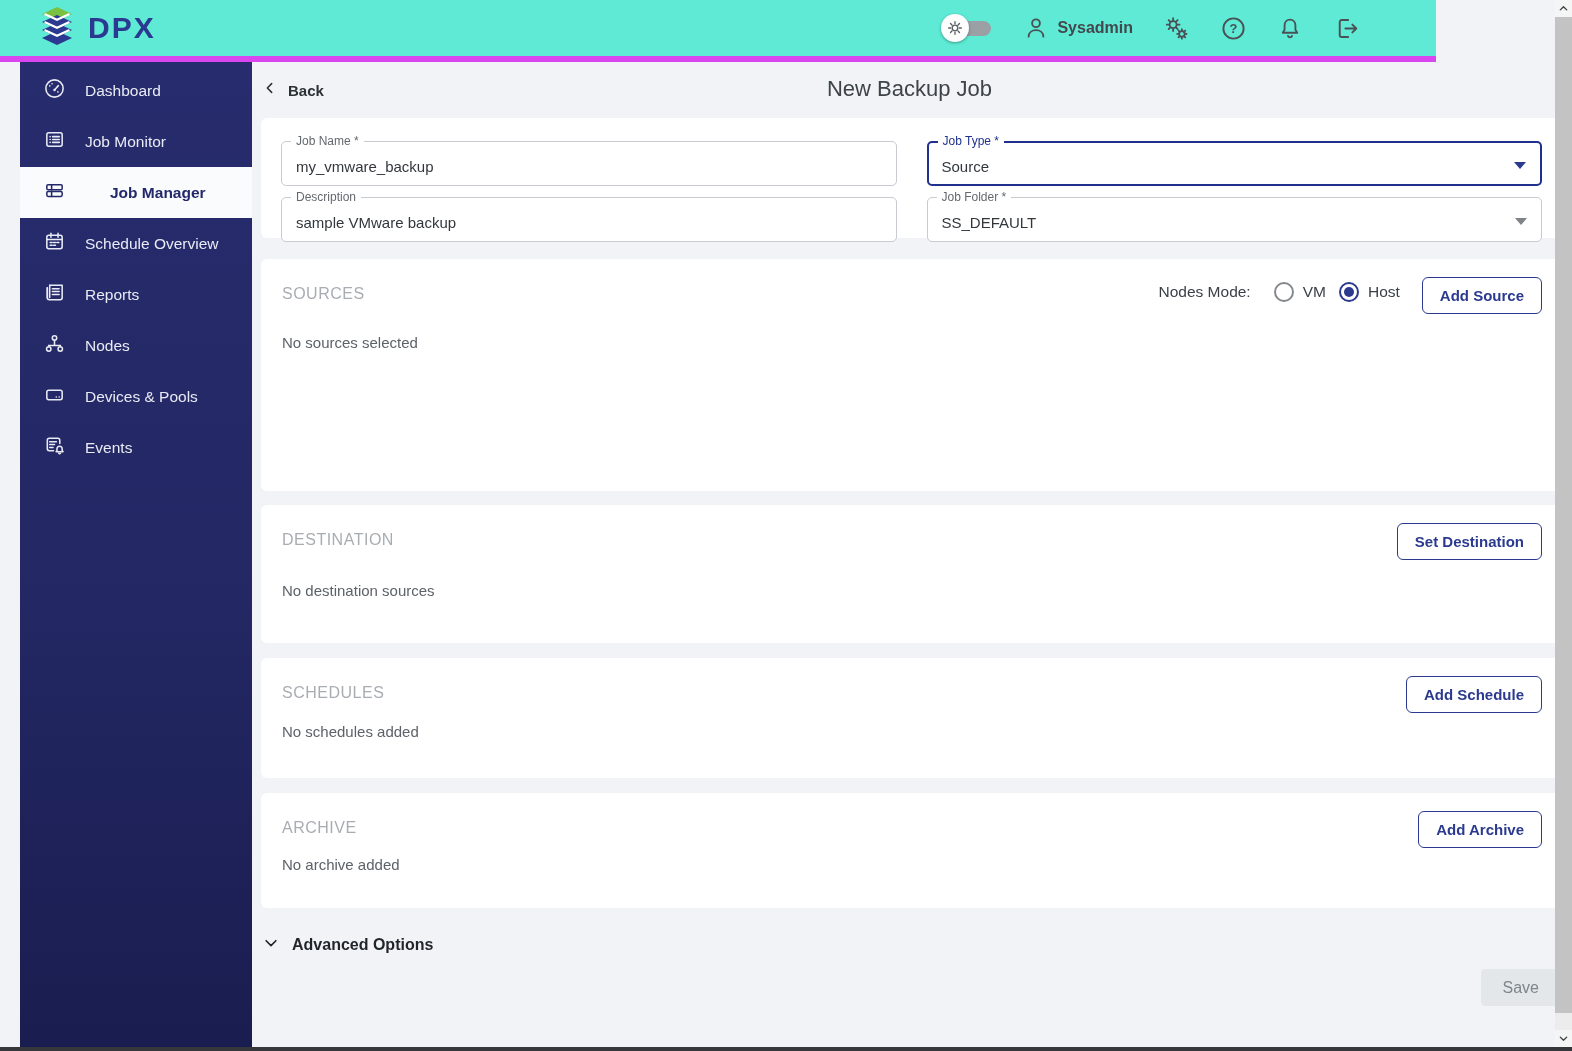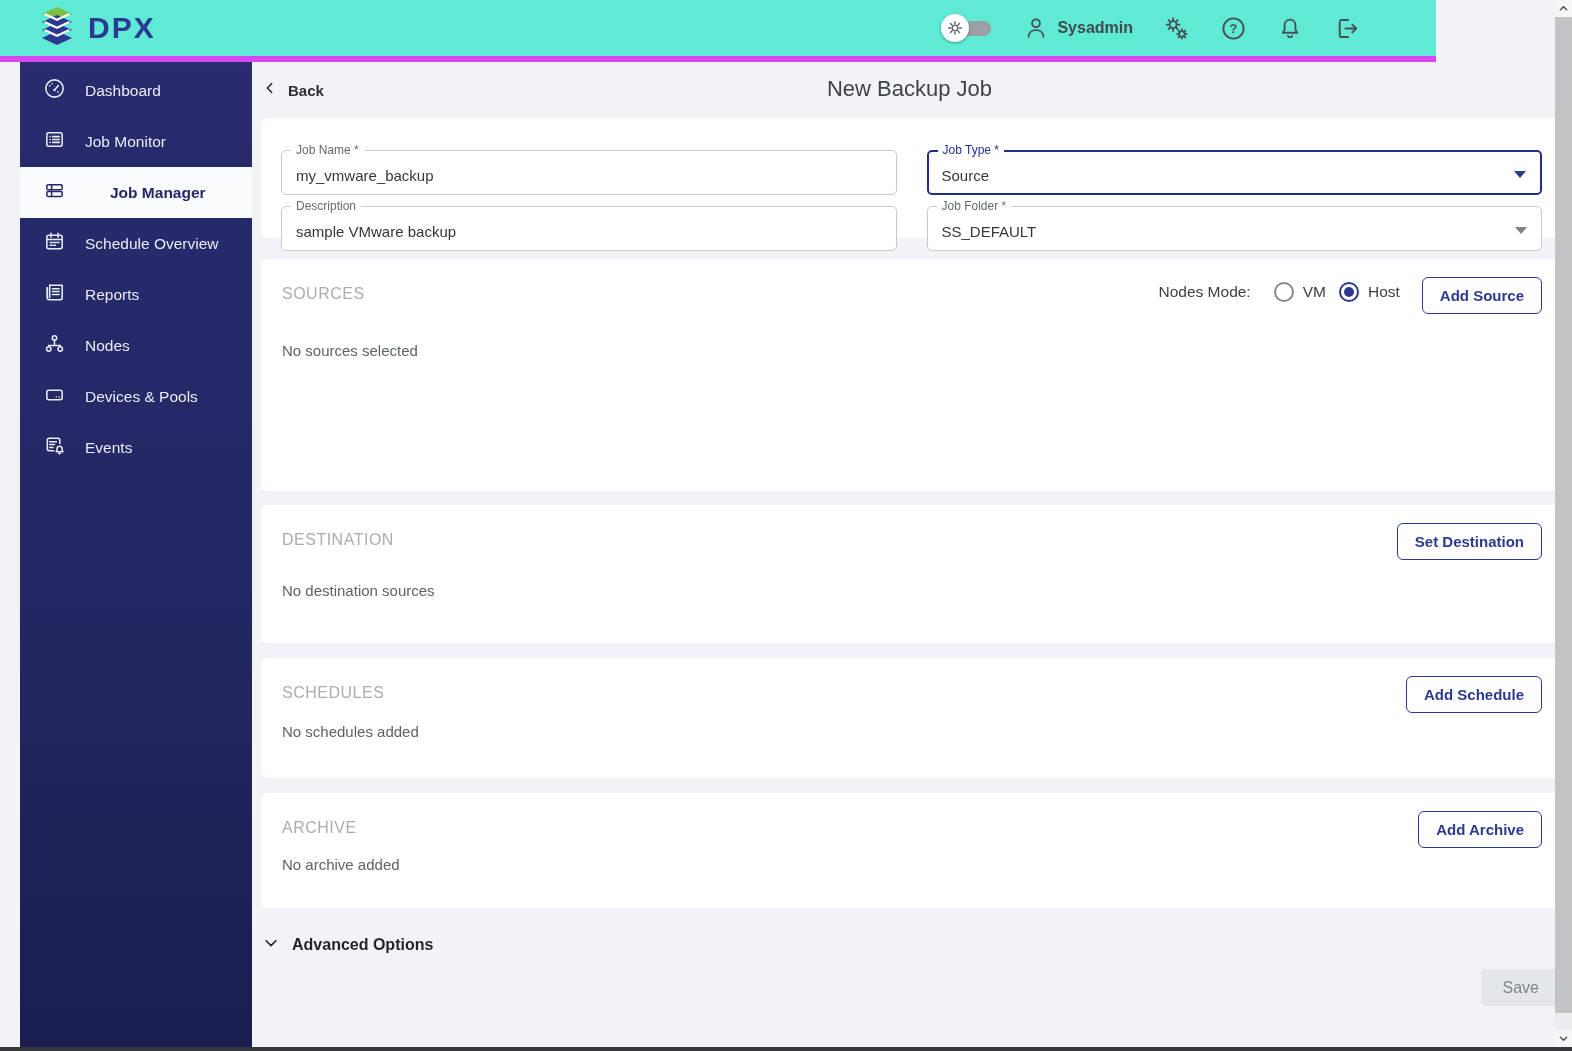--- a/index.html
+++ b/index.html
@@ -28,39 +28,39 @@
   .side-item svg { flex:0 0 auto; }
 
   
   .main { position:absolute; top:62px; left:248px; width:1323px; height:989px; background:#f1f3f6; }
   .back-row { position:relative; height:56px; }
   .back { position:absolute; left:14px; top:18px; display:flex; align-items:center; gap:10px; cursor:pointer; color:#2e3338; }
   .back-label { font-size:15px; font-weight:bold; color:#2c3136; }
   .page-title { position:absolute; left:0; right:0; top:14px; text-align:center; font-size:22px; color:#3d4349; }
 
   .card { background:#fff; border-radius:6px; margin:0 9px 0 13px; position:relative; }
-  .form-card { height:120px; padding:32px 20px 0 20px; display:grid; grid-template-columns:1fr 1fr; column-gap:30px; }
+  .form-card { height:120px; padding:23px 20px 0 20px; display:grid; grid-template-columns:1fr 1fr; column-gap:30px; }
   .fcol { display:flex; flex-direction:column; gap:11px; }
 
   .field { position:relative; border:1px solid #c7cbd0; border-radius:5px; background:#fff; height:45px; display:flex; align-items:center; padding:6px 34px 0 14px; cursor:text; }
   .field .flabel { position:absolute; top:-8px; left:9px; background:#fff; padding:0 5px; font-size:12px; color:#64696e; white-space:nowrap; }
   .field .fvalue { font-size:15px; color:#33373c; white-space:nowrap; overflow:hidden; }
   .field.select { cursor:pointer; }
   .field .caret { position:absolute; right:14px; top:50%; margin-top:-2px; width:0; height:0; border-left:6px solid transparent; border-right:6px solid transparent; border-top:7px solid #7e8388; }
   .field.focused { border:2px solid #20308d; padding-left:13px; }
   .field.focused .flabel { color:#20308d; top:-9px; }
   .field.focused .caret { border-top-color:#2b3a8f; }
 
   .section-card { padding:18px 20px 0 21px; }
   .section-head { display:flex; align-items:flex-start; justify-content:space-between; }
   .section-title { font-size:16px; color:#a9adb2; letter-spacing:.5px; padding-top:8px; }
   .empty-text { font-size:15px; color:#5d6artifacts268; color:#5d6268; }
   .btn-outline { background:#fff; border:1px solid #2b3a8f; color:#2b3a8f; font-weight:bold; font-size:15px; font-family:"Liberation Sans",sans-serif; border-radius:6px; padding:0 17px; height:37px; cursor:pointer; white-space:nowrap; }
   .sources-card { height:232px; }
-  .sources-card .empty-text { margin-top:28px; }
+  .sources-card .empty-text { margin-top:20px; }
   .dest-card { height:138px; }
   .dest-card .empty-text { margin-top:22px; }
   .sched-card { height:120px; }
   .sched-card .empty-text { margin-top:10px; }
   .arch-card { height:115px; }
   .arch-card .empty-text { margin-top:8px; }
 
   .view-mode { display:flex; align-items:center; gap:13px; margin-right:22px; padding-top:5px; }
   .vm-label { font-size:15.5px; color:#3a3f45; margin-right:10px; }
   .radio-wrap { display:flex; align-items:center; gap:9px; cursor:pointer; }

